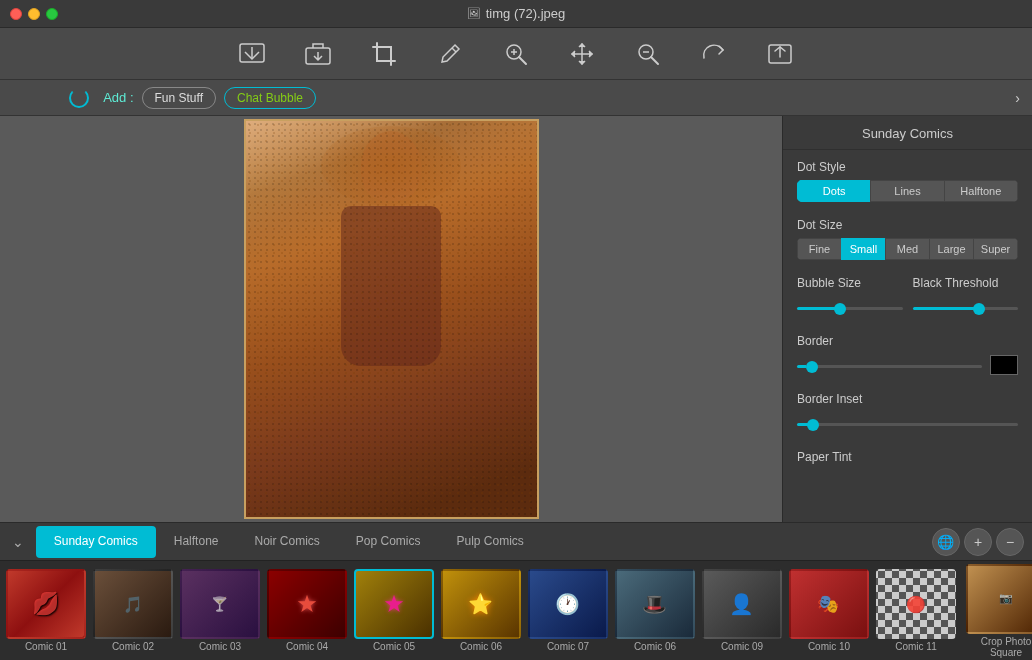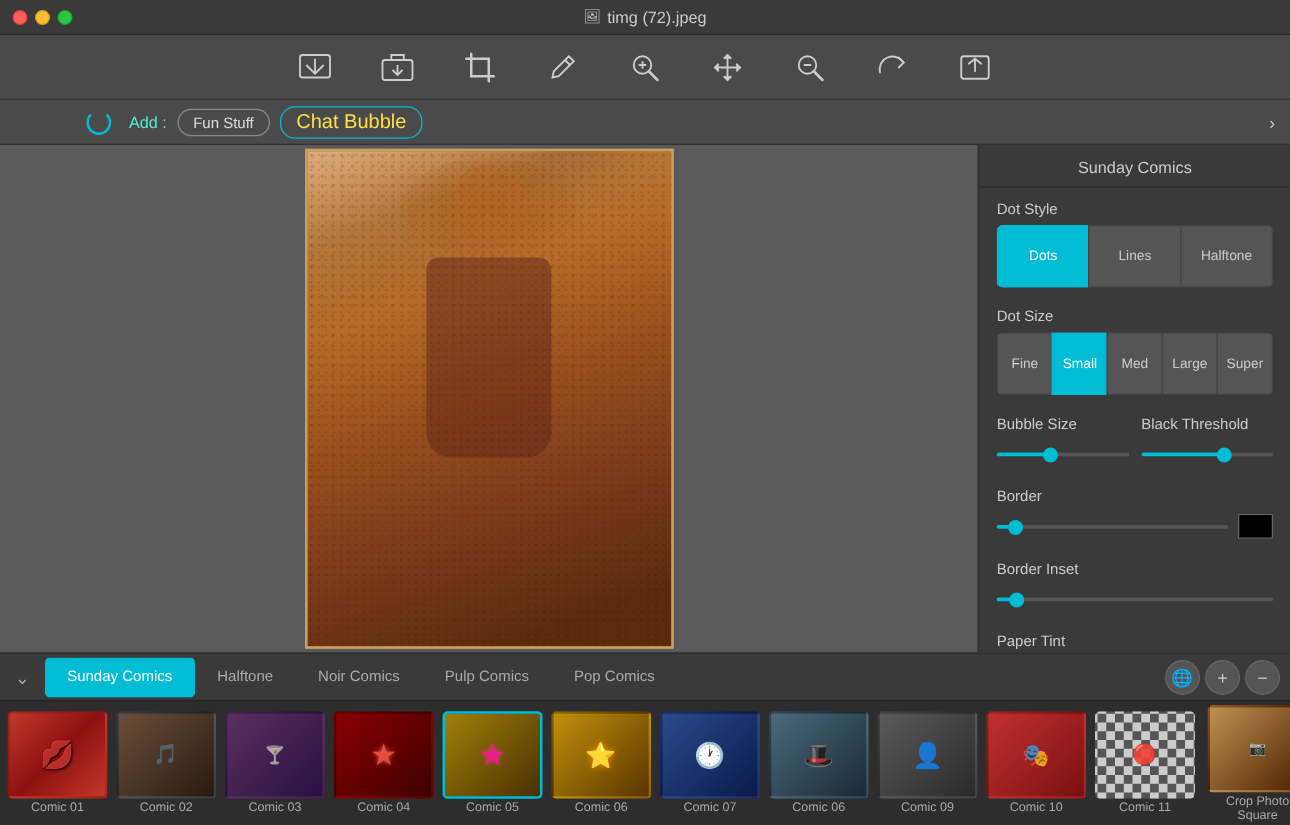--- a/index.html
+++ b/index.html
@@ -91,22 +91,22 @@
       border-radius: 12px;
       color: #ddd;
       font-size: 12px;
       cursor: pointer;
       background: transparent;
     }
     .fun-tool-pill-active {
       padding: 3px 12px;
       border: 1px solid #00bcd4;
       border-radius: 12px;
-      color: #fde047;
-      font-size: 16px;
+      color: #84cc16;
+      font-size: 12px;
       cursor: pointer;
       background: transparent;
     }
     .fun-tool-arrow {
       margin-left: auto;
       color: #ccc;
       font-size: 14px;
       cursor: pointer;
     }
 
@@ -179,21 +179,21 @@
 
     
     .btn-group {
       display: flex;
       gap: 0;
       border-radius: 5px;
       overflow: hidden;
     }
     .btn-group-item {
       flex: 1;
-      padding: 18px 4px;
+      padding: 4px 4px;
       text-align: center;
       font-size: 11px;
       cursor: pointer;
       background: #555;
       color: #ccc;
       border: 1px solid #444;
     }
     .btn-group-item.active {
       background: #00bcd4;
       color: #fff;
@@ -538,22 +538,22 @@
 
     </div>
   </div>
 </div>
 
 <div class="bottom-tabs">
   <div class="bottom-tab-chevron">⌄</div>
   <div class="bottom-tab active">Sunday Comics</div>
   <div class="bottom-tab">Halftone</div>
   <div class="bottom-tab">Noir Comics</div>
+  <div class="bottom-tab">Pop Comics</div>
   <div class="bottom-tab">Pulp Comics</div>
-  <div class="bottom-tab">Pop Comics</div>
   <div class="bottom-tab-icons">
     <div class="tab-icon-btn">🌐</div>
     <div class="tab-icon-btn">+</div>
     <div class="tab-icon-btn">−</div>
   </div>
 </div>
 
 <div class="filmstrip">
 
   <div class="film-item">

